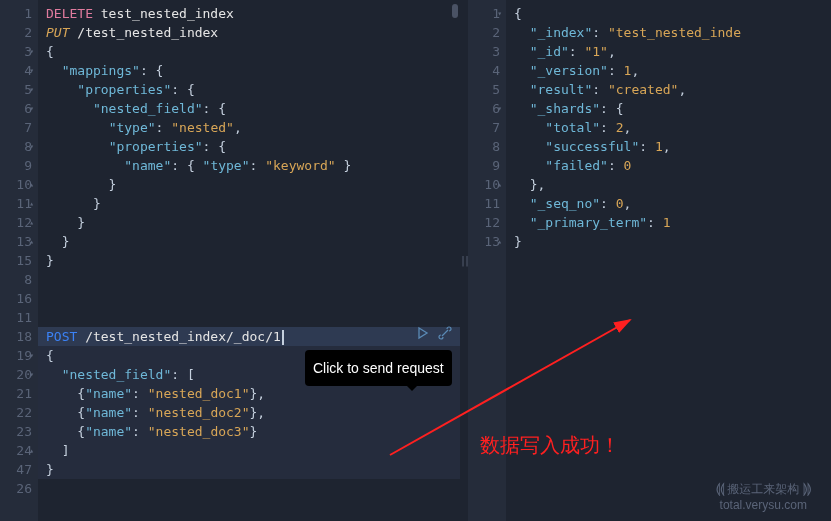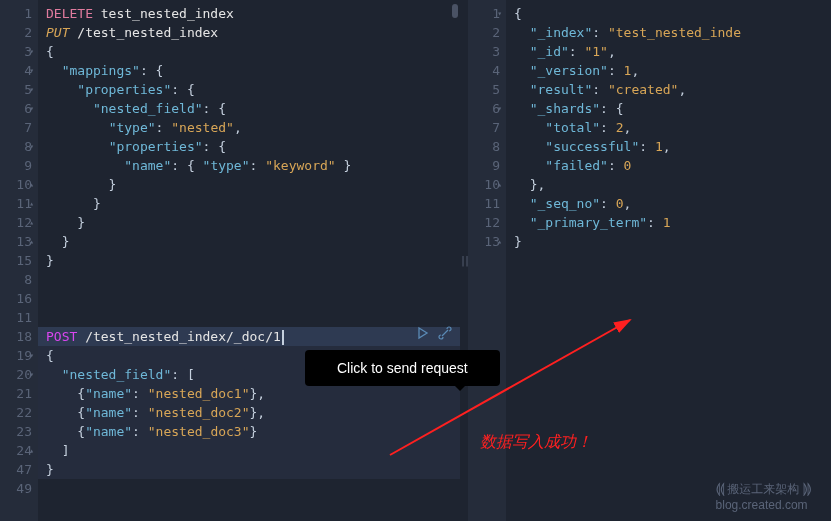--- a/index.html
+++ b/index.html
@@ -33,34 +33,34 @@
 .code {
   flex: 1;
   padding: 4px 0 4px 8px;
   line-height: 19px;
   white-space: pre;
   overflow: hidden;
 }
 .line { height: 19px; position: relative; }
 .kw-delete { color: #e07b9e; text-align: right; }
 .kw-put { color: #d8a657; font-style: italic; }
-.kw-post { color: #d946ef; }
+.kw-post { color: #3b82f6; }
 .path { color: #e5e5e5; }
 .key { color: #6fb8d8; }
 .str { color: #d8a657; }
 .num { color: #d8a657; }
 .punc { color: #c5d0de; }
 .brace { color: #c5d0de; }
 .cursor { border-left: 2px solid #c5d0de; display: inline-block; height: 15px; vertical-align: middle; margin-left: 1px; }
 
 .tooltip {
   position: absolute;
   background: #000;
   color: #fff;
-  padding: 10px 32px;
+  padding: 10px 8px;
   border-radius: 4px;
   font-family: Arial, sans-serif;
   font-size: 14px;
   left: 305px;
   top: 350px;
   z-index: 10;
 }
 .tooltip::after {
   content: '';
   position: absolute;
@@ -85,37 +85,37 @@
   color: #5a8ab5;
   cursor: pointer;
   z-index: 5;
 }
 .annotation-text {
   position: absolute;
   left: 480px;
   top: 432px;
   color: #ff2020;
   font-family: 'Microsoft YaHei', Arial, sans-serif;
-  font-size: 16px;
-  font-style: italic;
+  font-size: 20px;
 }
 .arrow-svg {
   position: absolute;
   left: 370px;
   top: 310px;
   pointer-events: none;
   z-index: 8;
 }
 .watermark {
   position: absolute;
   right: 20px;
   bottom: 8px;
   color: #5a6478;
   font-family: Arial, sans-serif;
   font-size: 12px;
+  text-align: center;
   line-height: 16px;
 }
 .watermark .deco { font-size: 14px; letter-spacing: -1px; }
 .scroll-thumb {
   position: absolute;
   right: 2px;
   top: 4px;
   width: 6px;
   height: 14px;
   background: #4a5264;
@@ -166,21 +166,21 @@
         <div class="ln">16</div>
         <div class="ln">11</div>
         <div class="ln">18</div>
         <div class="ln">19<span class="fold">▾</span></div>
         <div class="ln">20<span class="fold">▾</span></div>
         <div class="ln">21</div>
         <div class="ln">22</div>
         <div class="ln">23</div>
         <div class="ln">24<span class="fold">▴</span></div>
         <div class="ln">47</div>
-        <div class="ln">49</div>
+        <div class="ln">26</div>
       </div>
     <div class="code" id="code-left" style="position:relative;z-index:2"><div class="line"><span class="kw-delete">DELETE</span><span> </span><span class="path">test_nested_index</span></div><div class="line"><span class="kw-put">PUT</span><span> </span><span class="path">/test_nested_index</span></div><div class="line"><span class="brace">{</span></div><div class="line"><span>  </span><span class="key">"mappings"</span><span class="punc">: {</span></div><div class="line"><span>    </span><span class="key">"properties"</span><span class="punc">: {</span></div><div class="line"><span>      </span><span class="key">"nested_field"</span><span class="punc">: {</span></div><div class="line"><span>        </span><span class="key">"type"</span><span class="punc">: </span><span class="str">"nested"</span><span class="punc">,</span></div><div class="line"><span>        </span><span class="key">"properties"</span><span class="punc">: {</span></div><div class="line"><span>          </span><span class="key">"name"</span><span class="punc">: { </span><span class="key">"type"</span><span class="punc">: </span><span class="str">"keyword"</span><span class="punc"> }</span></div><div class="line"><span class="brace">        }</span></div><div class="line"><span class="brace">      }</span></div><div class="line"><span class="brace">    }</span></div><div class="line"><span class="brace">  }</span></div><div class="line"><span class="brace">}</span></div><div class="line"></div><div class="line"></div><div class="line"></div><div class="line"><span class="kw-post">POST</span><span> </span><span class="path">/test_nested_index/_doc/1</span><span class="cursor"></span></div><div class="line"><span class="brace">{</span></div><div class="line"><span>  </span><span class="key">"nested_field"</span><span class="punc">: [</span></div><div class="line"><span>    {</span><span class="key">"name"</span><span class="punc">: </span><span class="str">"nested_doc1"</span><span class="punc">},</span></div><div class="line"><span>    {</span><span class="key">"name"</span><span class="punc">: </span><span class="str">"nested_doc2"</span><span class="punc">},</span></div><div class="line"><span>    {</span><span class="key">"name"</span><span class="punc">: </span><span class="str">"nested_doc3"</span><span class="punc">}</span></div><div class="line"><span class="brace">  ]</span></div><div class="line"><span class="brace">}</span></div><div class="line"></div></div>
     <div class="scroll-thumb"></div>
     <div class="run-btn">
       <svg width="14" height="14" viewBox="0 0 14 14">
           <path d="M3 2 L11 7 L3 12 Z" fill="none" stroke="#5a8ab5" stroke-width="1.3"></path>
         </svg>
     </div>
     <div class="wrench-btn">
       <svg width="14" height="14" viewBox="0 0 14 14">
@@ -223,14 +223,14 @@
   </defs>
   <line x1="20" y1="145" x2="260" y2="10" stroke="#ff2020" stroke-width="2" marker-end="url(#ah)"></line>
 </svg>
 
 <div class="annotation-text">数据写入成功！</div>
 
 <div class="watermark">
   <span class="deco">⟬⟬</span>
   <span>搬运工来架构</span>
   <span class="deco">⟭⟭</span><br>
-  <span>blog.created.com</span>
+  <span>total.verysu.com</span>
 </div>
 
 </body></html>

